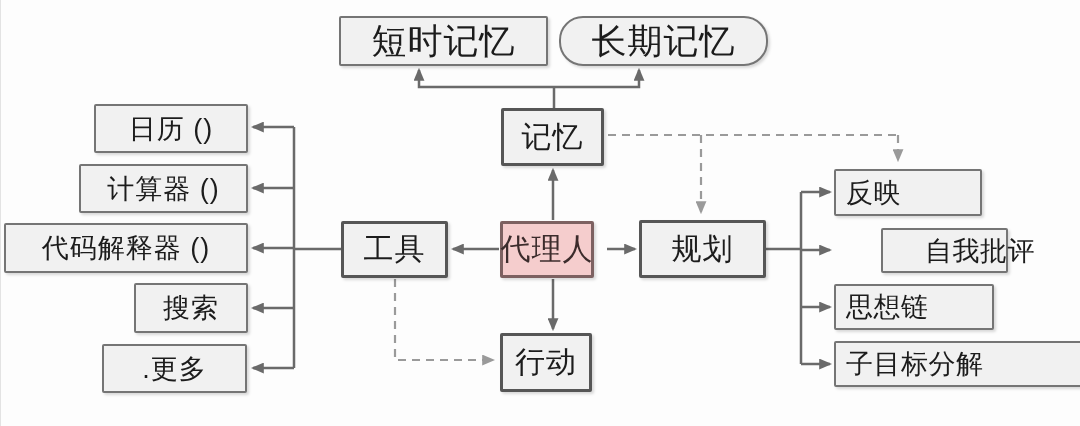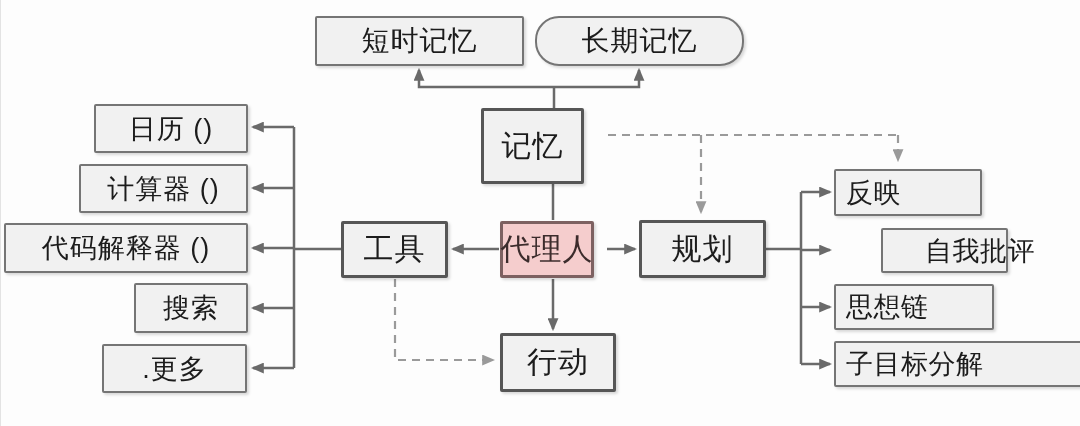--- a/index.html
+++ b/index.html
@@ -55,35 +55,35 @@
   .node--agent{
     background:var(--agent-fill);
     border-color:var(--agent-border);
     color:var(--agent-text);
   }
   .node--left-align{
     justify-content:flex-start;
     padding-left:10px;
     letter-spacing:0.5px;
   }
-  .node--top{font-size:28px;}
+  .node--top{font-size:35px;margin-left:24px;}
 
   
   #n-short-term        {left:314px;top:16px; width:209px;height:50px;}
   #n-long-term         {left:534px;top:16px; width:209px;height:50px;border-radius:24px;}
-  #n-memory            {left:480px;top:108px;width:103px;height:76px;}
+  #n-memory            {left:500px;top:108px;width:103px;height:58px;}
   #n-calendar          {left:93px; top:104px;width:154px;height:49px;}
   #n-calculator        {left:78px; top:164px;width:169px;height:49px;}
   #n-code-interpreter  {left:3px;  top:223px;width:244px;height:50px;}
   #n-search            {left:133px;top:283px;width:114px;height:50px;}
   #n-more              {left:101px;top:344px;width:145px;height:49px;}
   #n-tools             {left:340px;top:221px;width:107px;height:57px;font-family:Liberation Mono, monospace;}
   #n-agent             {left:499px;top:221px;width:94px;height:57px;}
   #n-planning          {left:638px;top:220px;width:127px;height:58px;}
-  #n-action            {left:499px;top:333px;width:116px;height:59px;}
+  #n-action            {left:499px;top:333px;width:92px;height:59px;}
   #n-reflection        {left:833px;top:169px;width:148px;height:47px;}
   #n-self-criticism    {left:880px;top:228px;width:127px;height:45px;padding-left:42px;}
   #n-chain-of-thought  {left:833px;top:284px;width:160px;height:46px;}
   #n-subgoal           {left:833px;top:341px;width:290px;height:46px;}
 
   .edge-solid{
     fill:none;
     stroke:var(--line-solid);
     stroke-width:2.5;
   }

